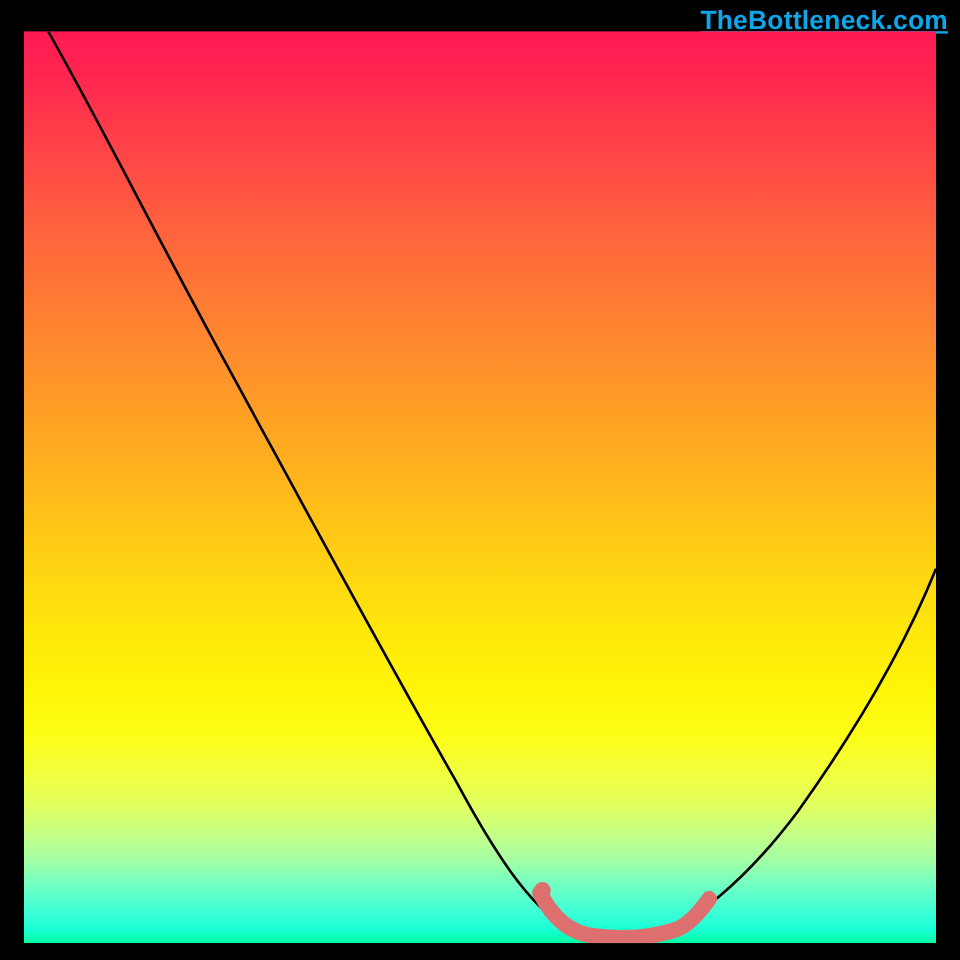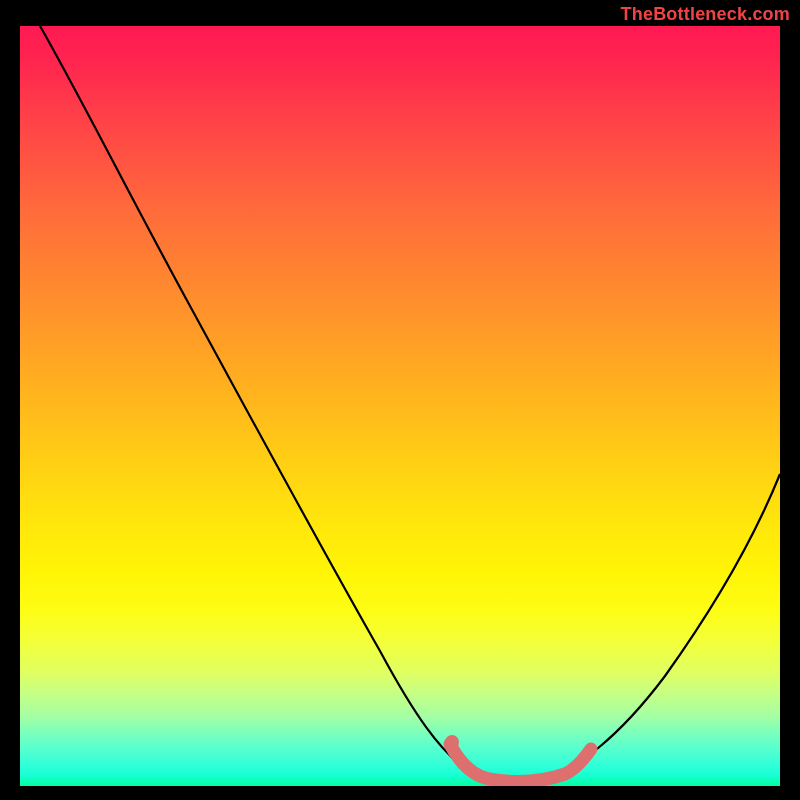--- a/index.html
+++ b/index.html
@@ -7,25 +7,26 @@
   .frame {
     position: relative;
     width: 800px;
     height: 800px;
     background: #000;
   }
   .watermark {
     position: absolute;
     top: 4px;
     right: 10px;
-    color: #ef4444;
+    color: #0ea5e9;
     font-family: Arial, Helvetica, sans-serif;
-    font-size: 18px;
+    font-size: 22px;
     font-weight: bold;
     letter-spacing: 0.2px;
+    text-decoration: underline;
   }
   .plot-area {
     position: absolute;
     left: 20px;
     top: 26px;
     width: 760px;
     height: 760px;
     overflow: hidden;
   }
   .gradient-bg {

